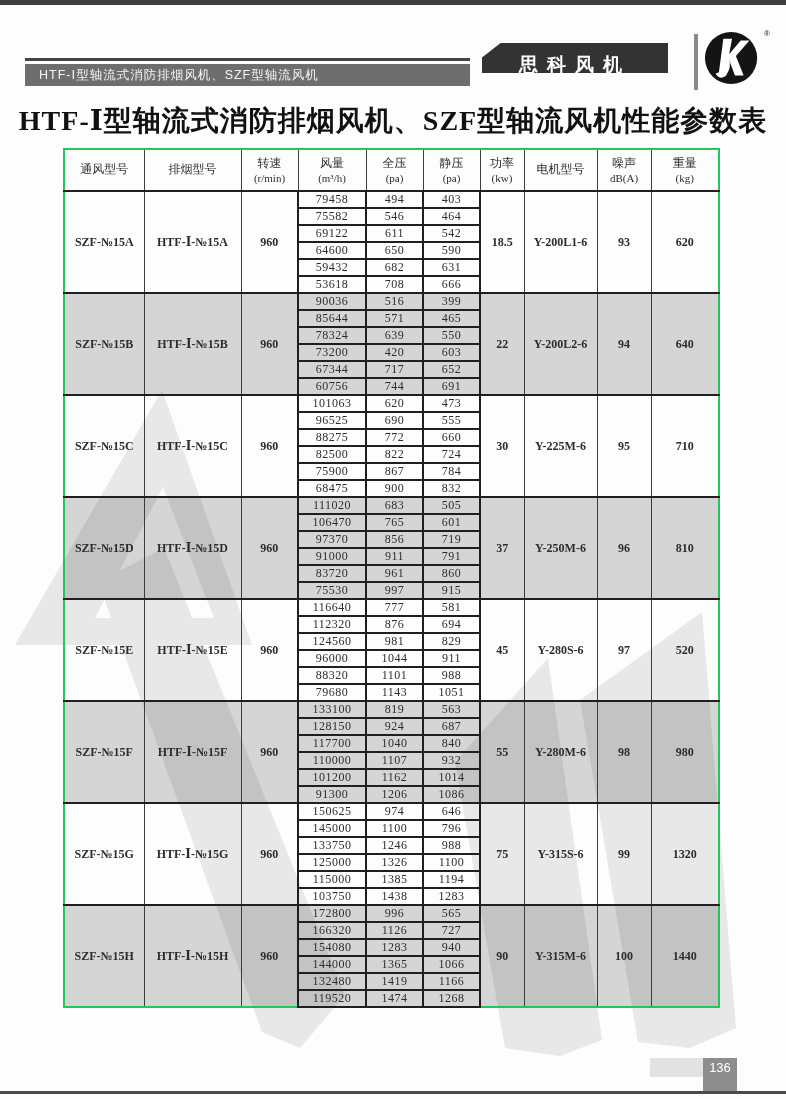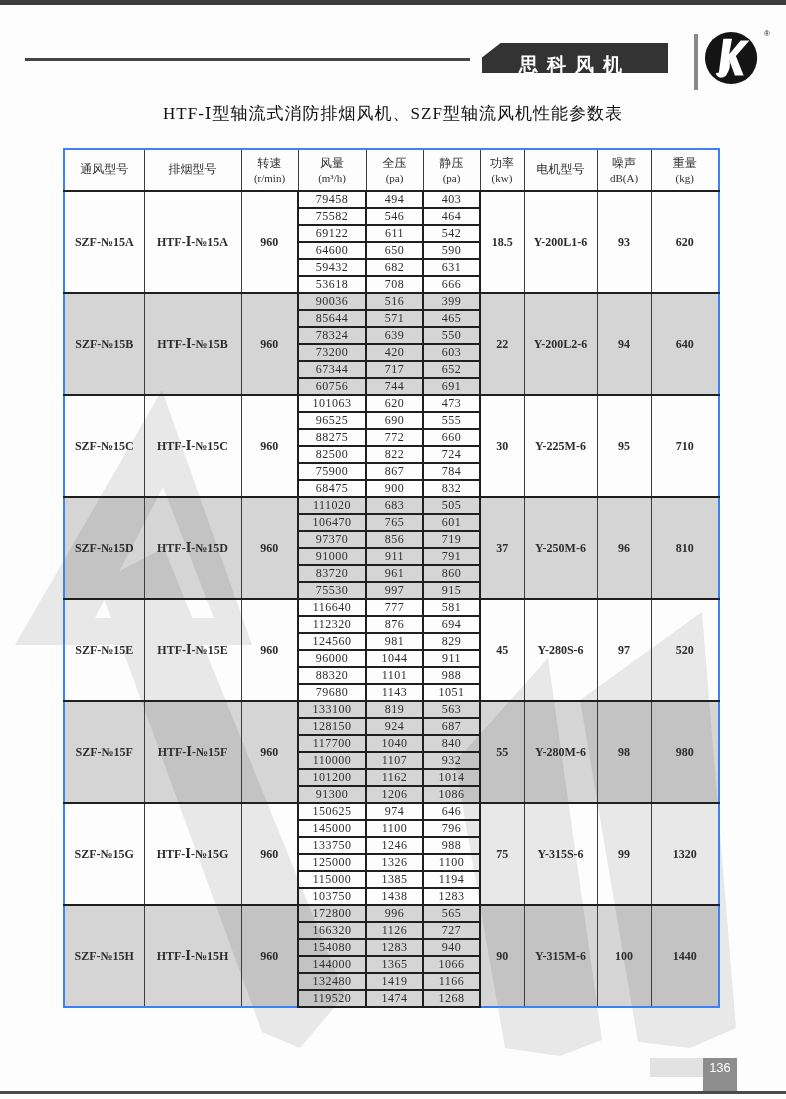--- a/index.html
+++ b/index.html
@@ -16,29 +16,29 @@
   .brand-box{position:absolute;left:482px;top:43px;width:186px;height:30px;background:#333;
              clip-path:polygon(0 48%,10% 0,100% 0,100% 100%,0 100%);
              color:#fff;font-family:"Liberation Sans","DejaVu Sans",sans-serif;
              font-size:19px;font-weight:bold;letter-spacing:9px;text-align:center;line-height:43px;}
   .logo-divider{position:absolute;left:694px;top:34px;width:4px;height:56px;background:#8a8a8a;}
   .logo-wrap{position:absolute;left:704px;top:29px;width:66px;height:62px;}
   .logo-r{position:absolute;right:0;top:0;font-size:8px;color:#222;
           font-family:"Liberation Sans",sans-serif;}
 
   .page-title{position:absolute;left:0;top:102px;width:786px;text-align:center;
-              font-size:17px;font-weight:normal;color:#111;letter-spacing:1px;}
+              font-size:28px;font-weight:bold;color:#111;letter-spacing:1px;}
 
   .watermark{position:absolute;left:0;top:0;width:786px;height:1099px;z-index:0;}
 
   .perf-table{position:absolute;left:63px;top:148px;z-index:1;}
   table{border-collapse:collapse;table-layout:fixed;width:655px;
         font-family:"Liberation Serif","DejaVu Serif",serif;font-size:12px;color:#2d2d2d;}
   th,td{text-align:center;vertical-align:middle;padding:0;overflow:hidden;white-space:nowrap;}
-  table{border:2px solid #3b82f6;}
+  table{border:2px solid #22c55e;}
   thead th{border:1px solid #3c3c3c;border-bottom:2px solid #1f1f1f;height:40px;font-weight:normal;}
   .h-unit{font-size:11px;line-height:1.1;}
   .h-label{line-height:1.3;}
   tbody tr{height:17px;}
   .c-span{border:1px solid #3c3c3c;font-weight:bold;}
   .c-flow{border:2px solid #1f1f1f;letter-spacing:0.5px;}
   .sec-top .c-span,.sec-top .c-flow{border-top:2px solid #1f1f1f;}
   .shaded{background:rgba(0,0,0,0.155);}
 
   .footer-bar-light{position:absolute;left:650px;top:1058px;width:53px;height:19px;background:#e2e2e2;}
@@ -57,20 +57,21 @@
   <svg class="watermark" viewBox="0 0 786 1099" xmlns="http://www.w3.org/2000/svg">
     <g fill="#e8e8e8">
       <path fill-rule="evenodd" d="M15,645 L162,390 L252,645 Z M95,618 L163,487 L214,618 Z"></path>
       <polygon points="98,582 164,548 345,995 300,1048 262,1032"></polygon>
       <polygon points="455,762 548,658 602,1040 560,1056 505,1048"></polygon>
       <polygon points="580,700 702,612 736,1028 690,1048 638,1042"></polygon>
     </g>
   </svg>
 
   <div class="band-line"></div>
+  <div class="band">HTF-Ⅰ型轴流式消防排烟风机、SZF型轴流风机</div>
 
   <div class="brand-box">思科风机</div>
   <div class="logo-divider"></div>
   <div class="logo-wrap">
     <svg width="58" height="58" viewBox="0 0 60 60" xmlns="http://www.w3.org/2000/svg">
       <circle cx="28" cy="30" r="27" fill="#141414"></circle>
       <path d="M20,10 L29,10 L26,26 L38,12 L47,12 L33,28 L41,48 L32,48 L26,32 L23,48 L15,48 Z" fill="#fff"></path>
       <path d="M12,46 q11,-3 14,-15 q3,9 -4,18 q-6,4 -10,-3 z" fill="#fff"></path>
     </svg>
     <span class="logo-r">®</span>

